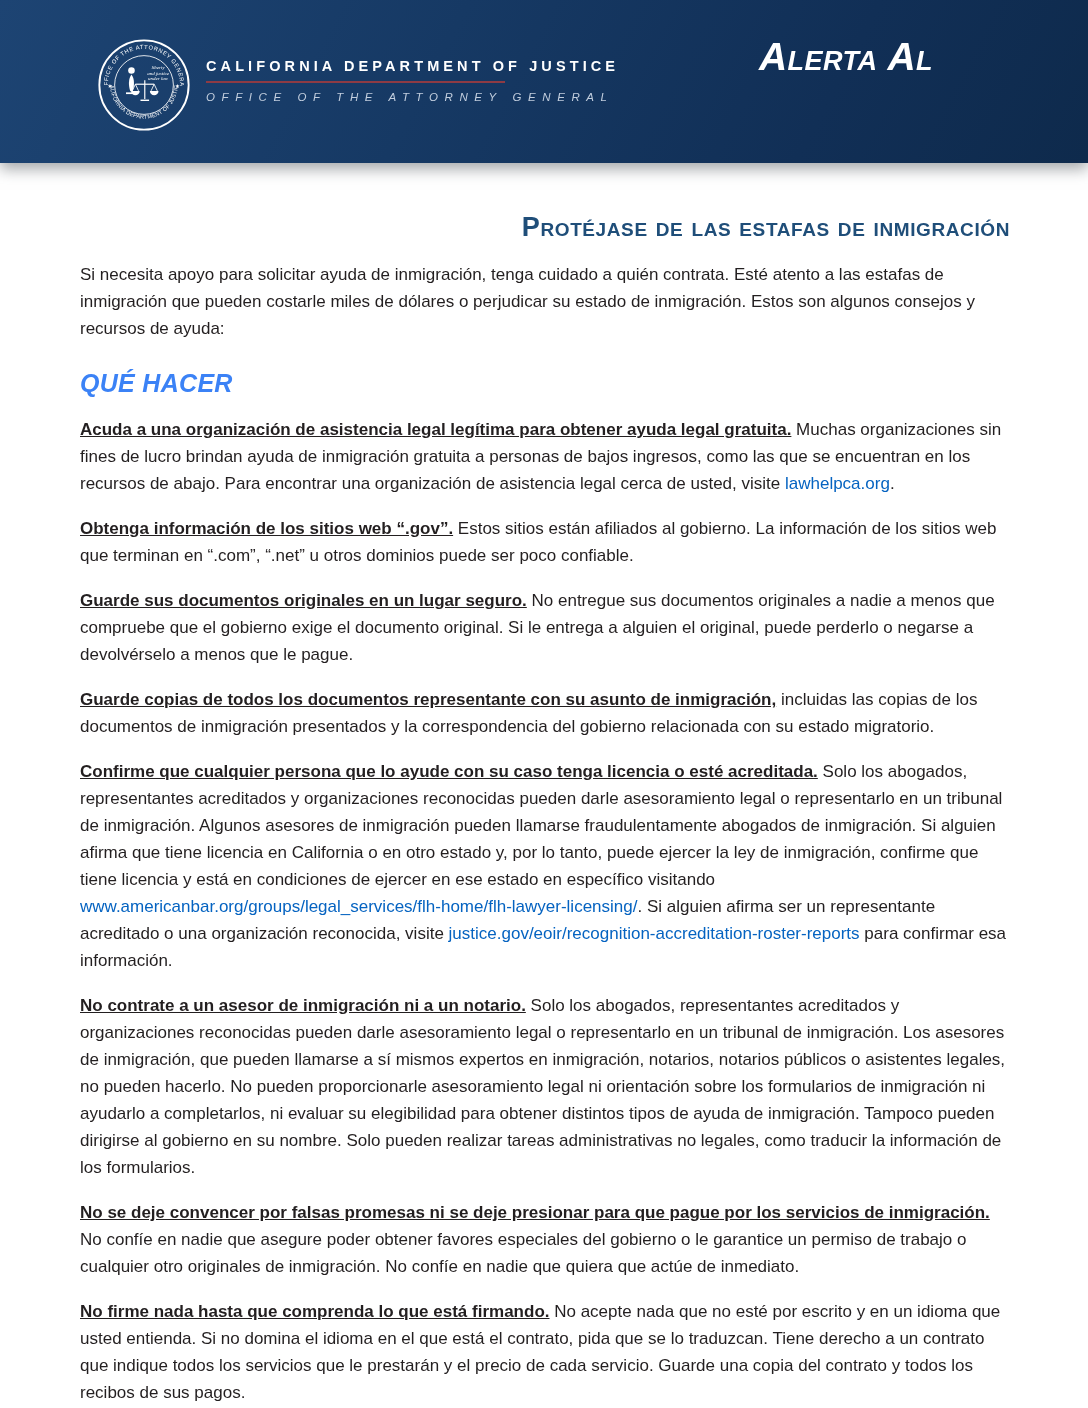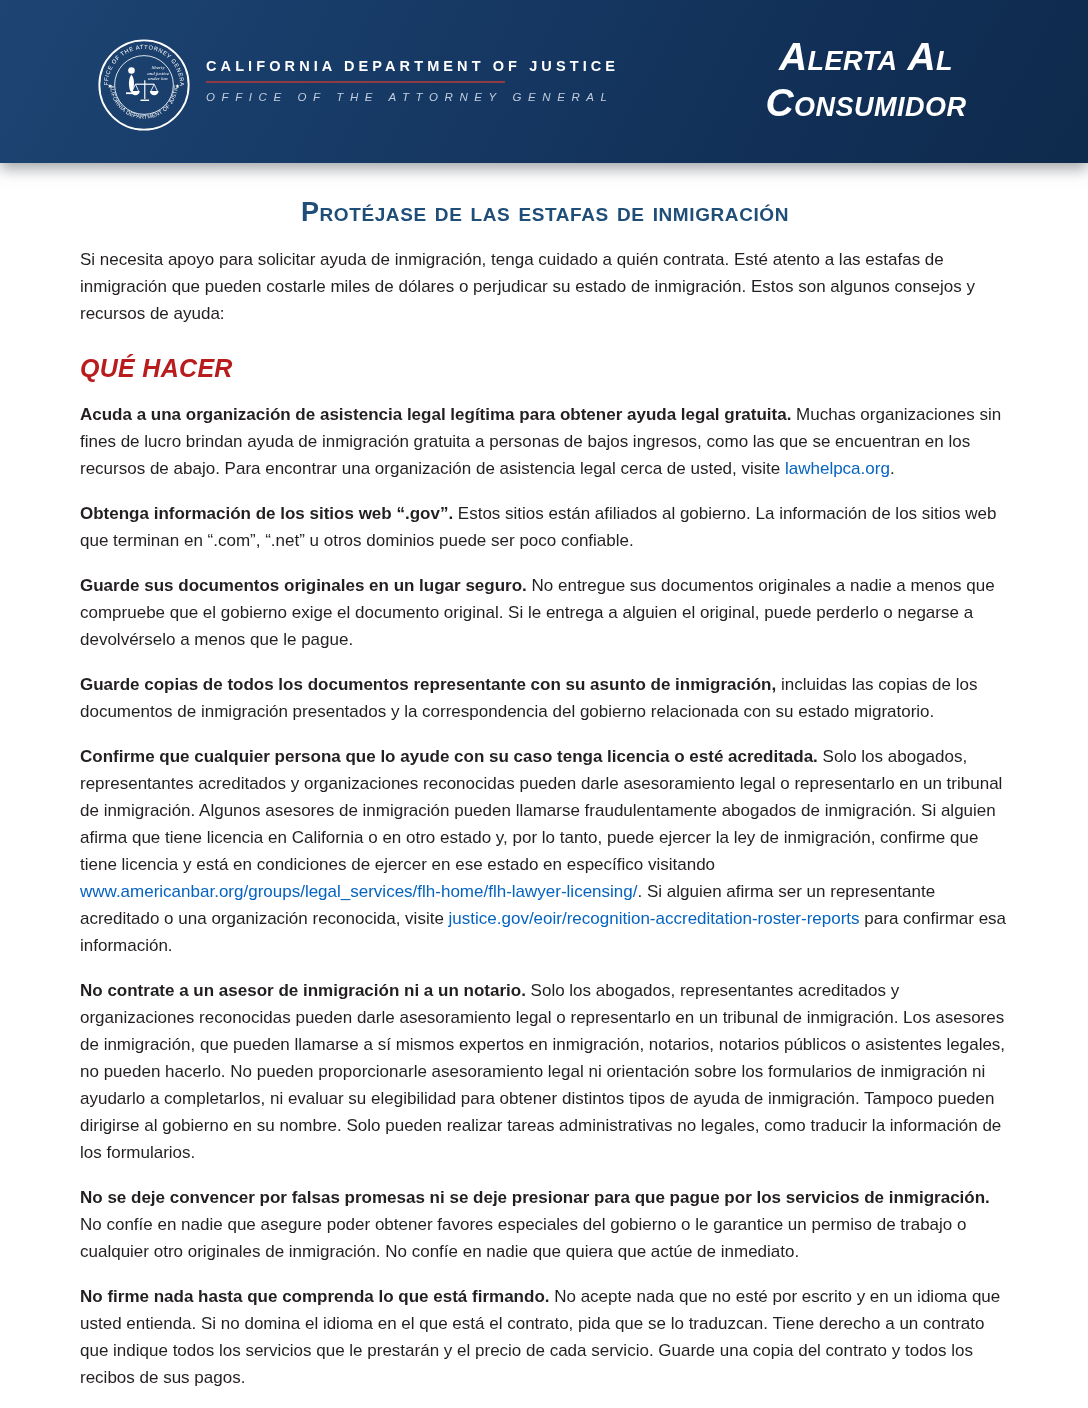--- a/index.html
+++ b/index.html
@@ -12,34 +12,34 @@
     height:163px;position:relative;
     background:linear-gradient(118deg,#1d4473 0%,#163964 40%,#112f56 75%,#0e2a4c 100%);
     box-shadow:0 6px 14px rgba(90,95,100,.55);
   }
   .seal{position:absolute;left:97px;top:38px;}
   .agency{position:absolute;left:206px;top:58px;width:300px;}
   .agency-name{color:#ffffff;font-weight:700;font-size:14.5px;letter-spacing:4.1px;white-space:nowrap;}
   .agency-rule{height:2px;background:#8e3b44;margin:7px 0 8px 0;width:299px;}
   .office-name{color:#c2cede;font-size:11.5px;font-style:italic;letter-spacing:6.6px;white-space:nowrap;}
   .alert-title{
-    position:absolute;right:52px;top:34px;width:340px;text-align:center;
+    position:absolute;right:72px;top:34px;width:340px;text-align:center;
     color:#ffffff;font-weight:700;font-style:italic;font-variant:small-caps;
     font-size:39px;line-height:46px;letter-spacing:.5px;
   }
   
   .content{padding:34px 78px 0 80px;}
   .doc-title{
-    margin:0 0 17px 0;text-align:center;color:#1f4e79;
+    margin:15px 0 17px 0;text-align:right;color:#1f4e79;
     font-variant:small-caps;font-weight:700;font-size:27px;letter-spacing:.6px;
   }
   .para,.intro{font-size:17px;line-height:27px;margin:18px 0 14px 0;color:#231f20;}
-  .para b{font-weight:700;}
+  .para b{font-weight:700;text-decoration:underline;}
   .section-heading{
-    margin:27px 0 15px 0;color:#b91c1c;font-style:italic;font-weight:700;
+    margin:27px 0 15px 0;color:#3b82f6;font-style:italic;font-weight:700;
     font-size:25px;letter-spacing:.3px;
   }
   a.link{color:#0563c1;cursor:pointer;}
 </style>
 </head>
 <body>
 
 <div class="page">
 
   <header class="banner">
@@ -79,21 +79,20 @@
     </svg>
 
     <div class="agency">
       <div class="agency-name">CALIFORNIA DEPARTMENT OF JUSTICE</div>
       <div class="agency-rule"></div>
       <div class="office-name">OFFICE OF THE ATTORNEY GENERAL</div>
     </div>
 
     <div class="alert-title">
       <div>Alerta Al</div>
-      <div>Consumidor</div>
     </div>
   </header>
 
   <main class="content">
 
     <h1 class="doc-title">Protéjase de las estafas de inmigración</h1>
 
     <p class="intro">Si necesita apoyo para solicitar ayuda de inmigración, tenga cuidado a quién contrata. Esté atento a las estafas de inmigración que pueden costarle miles de dólares o perjudicar su estado de inmigración. Estos son algunos consejos y recursos de ayuda:</p>
 
     <h2 class="section-heading">QUÉ HACER</h2>

